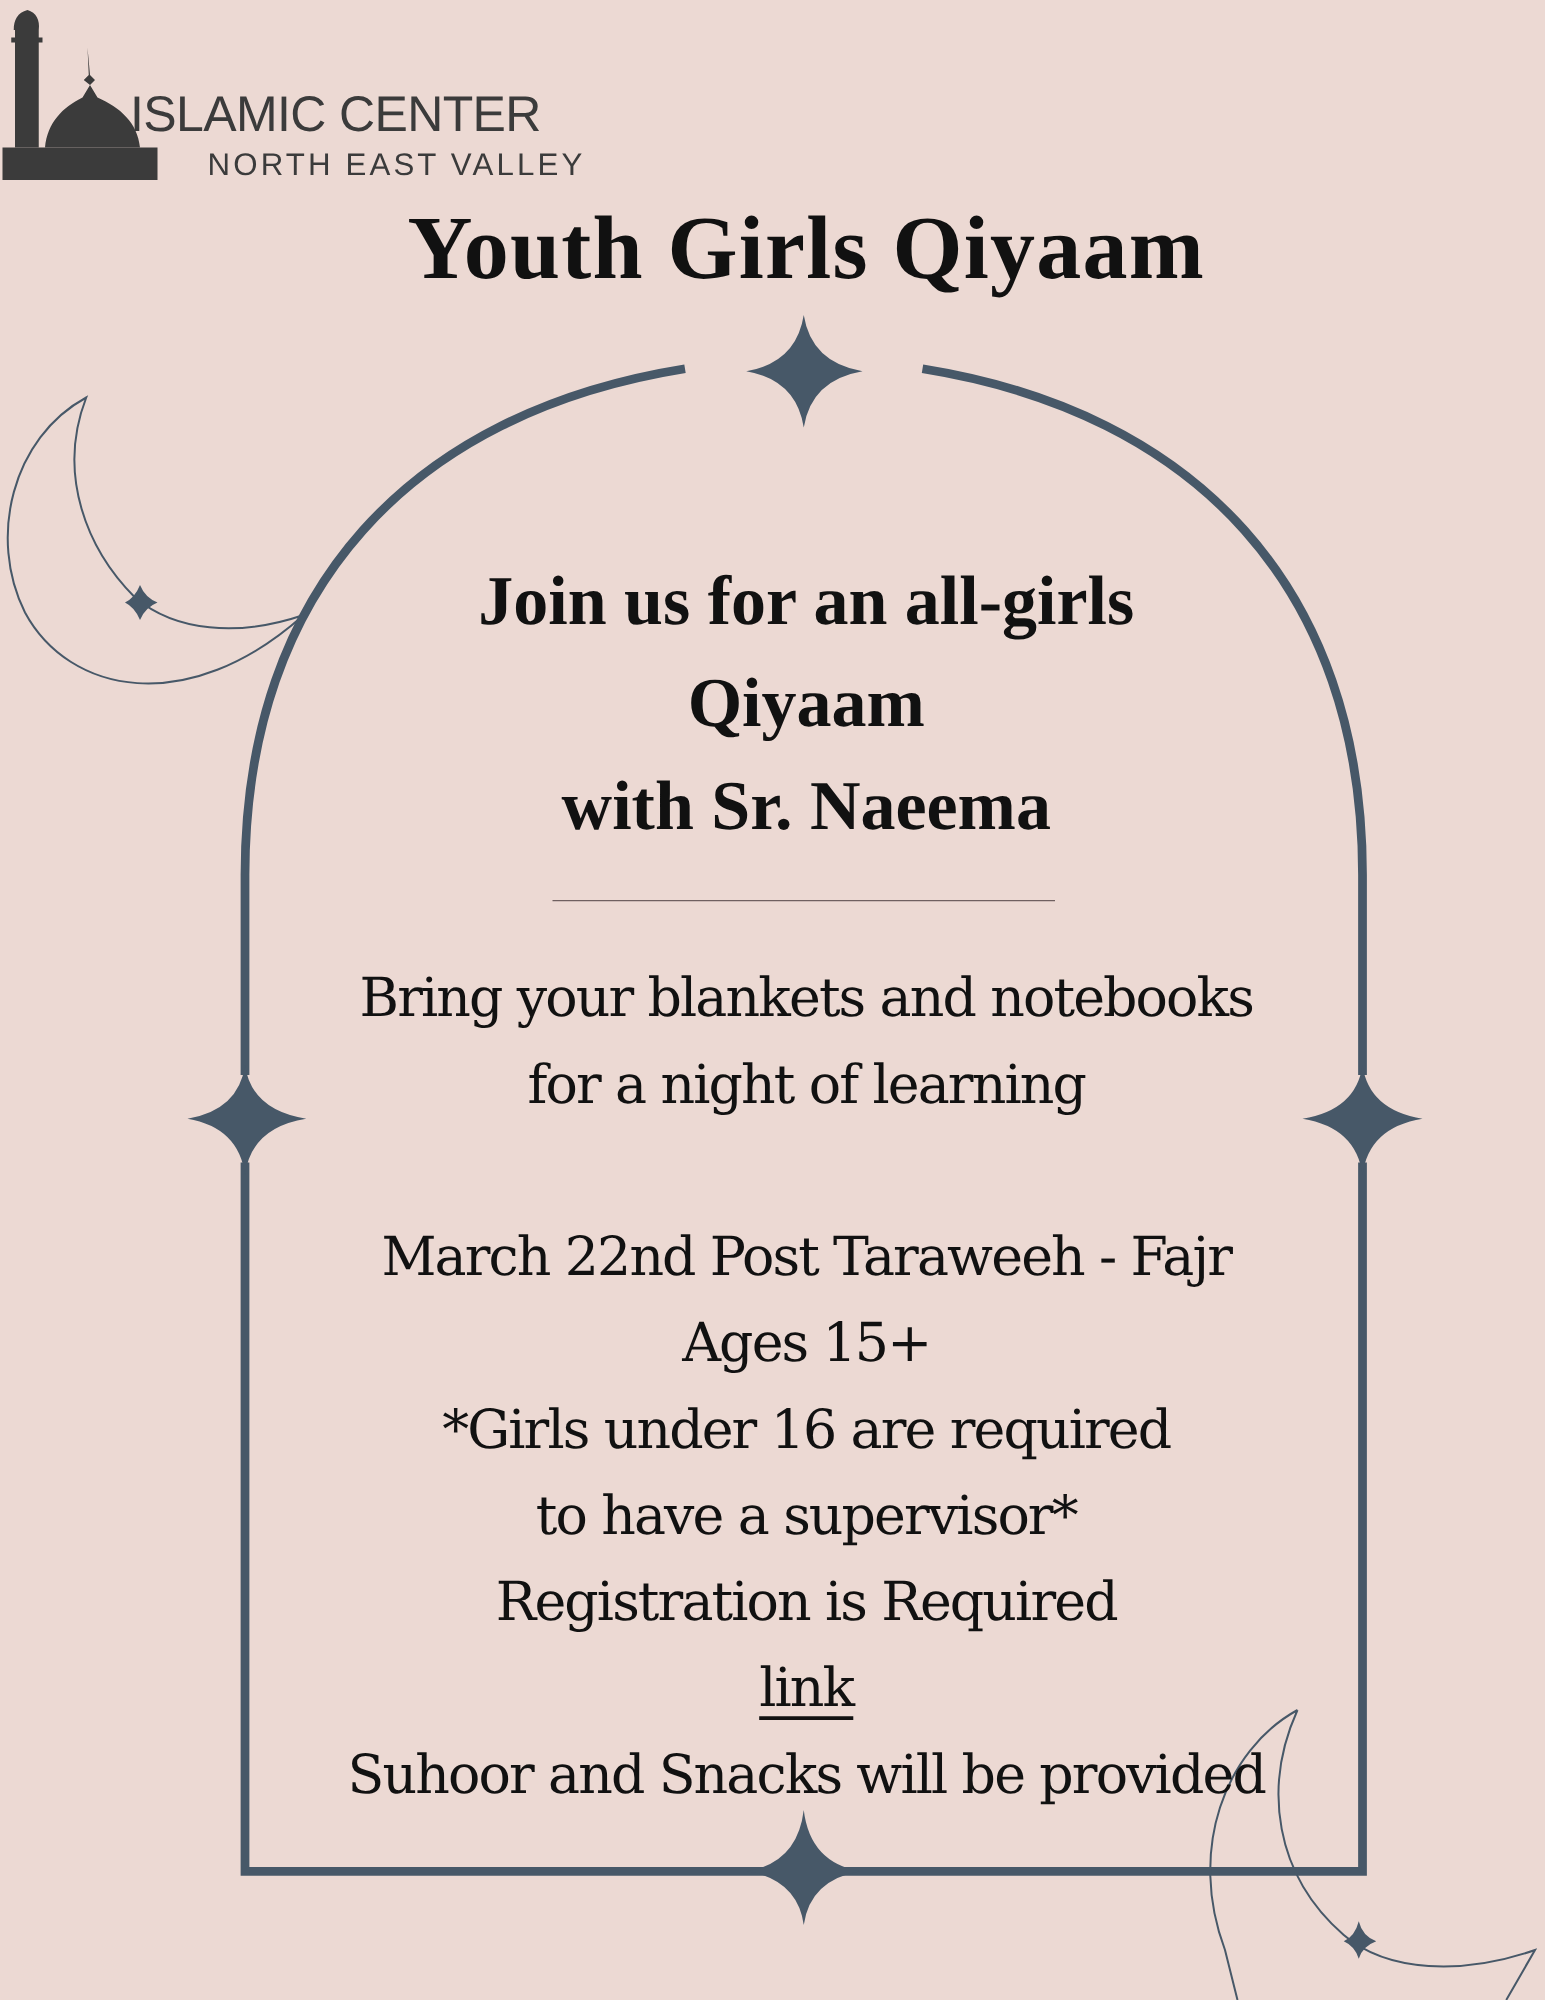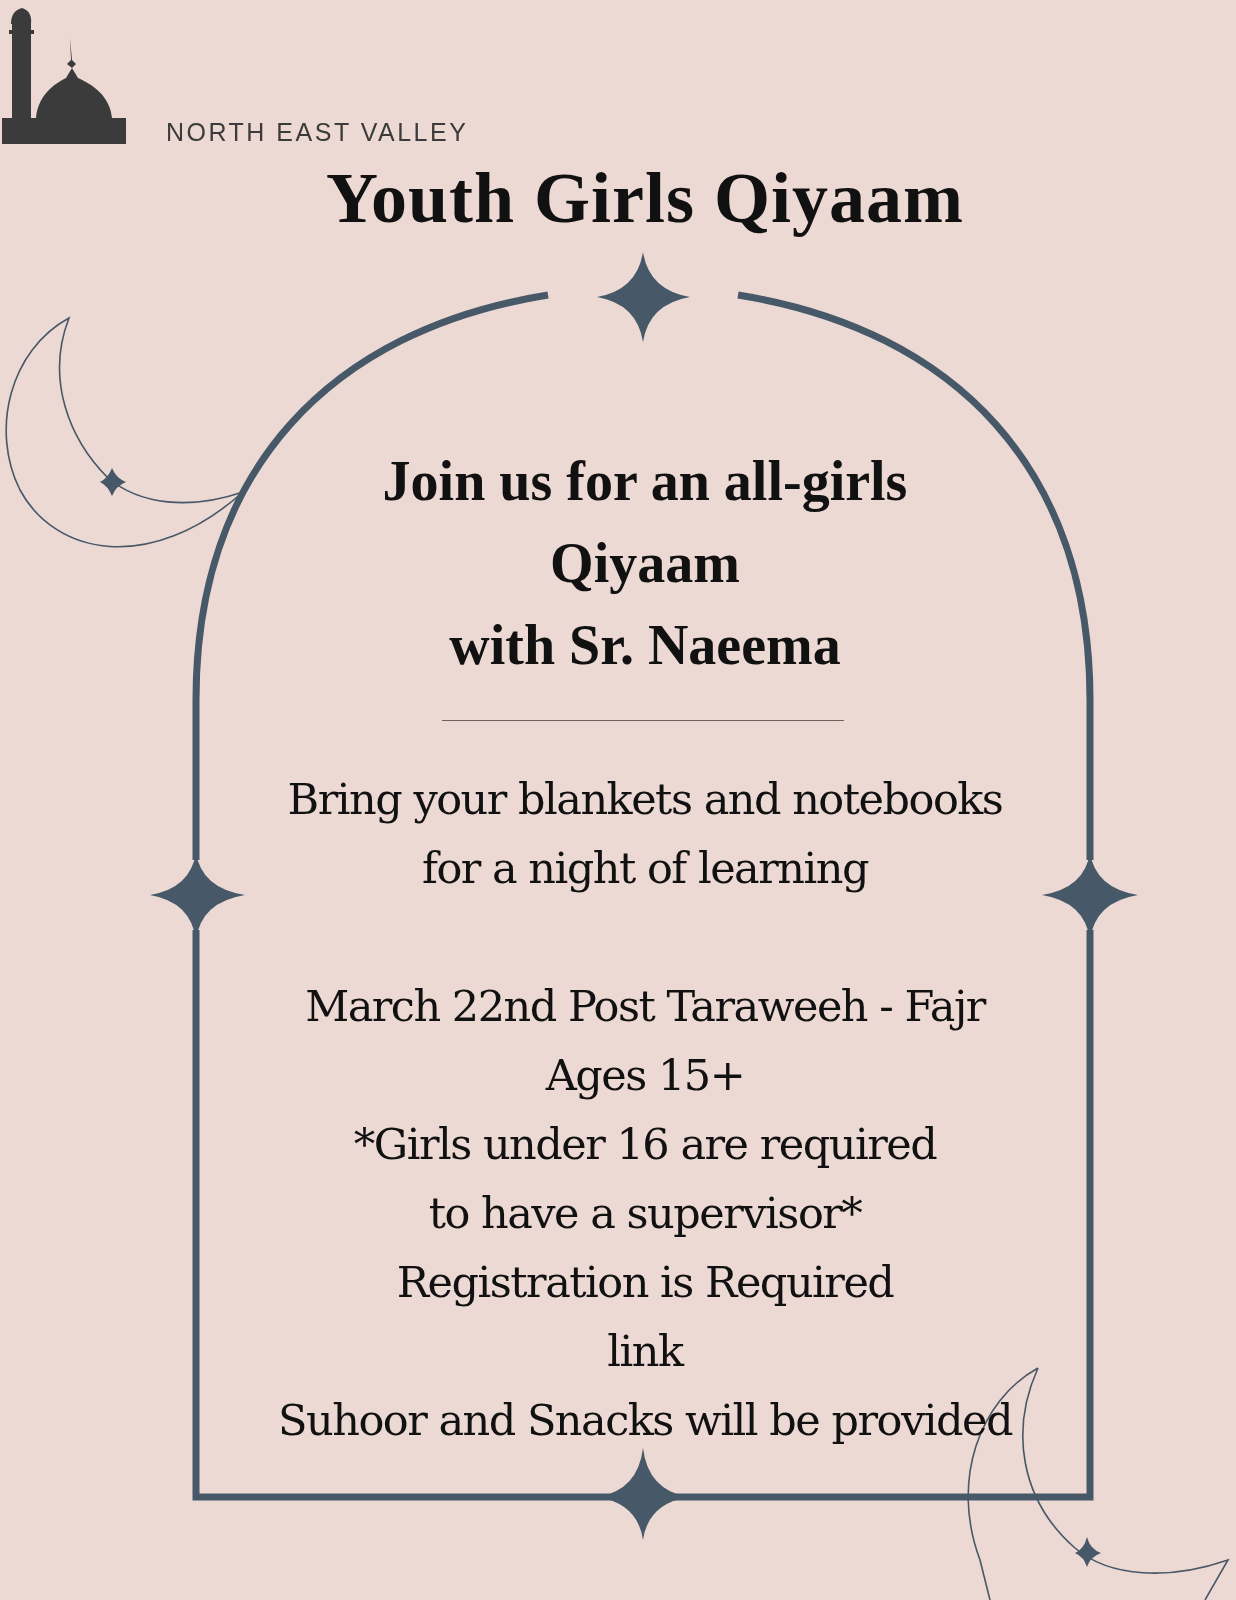--- a/index.html
+++ b/index.html
@@ -31,21 +31,21 @@
       top:440px;
       font-family:"Liberation Serif", serif; font-weight:bold; font-size:56px; line-height:82px;
     }
     .heading span, .body span { display:block; }
     .rule { position:absolute; left:442px; top:720px; width:402px; height:1px; background:#6f6060; }
     .body {
       font-family:"DejaVu Serif", serif; font-size:43px; line-height:69px; letter-spacing:-1.5px;
     }
     .b1 { top:765px; }
     .b2 { top:972px; }
-    .link { text-decoration-thickness:3px; text-underline-offset:8px; cursor:pointer;margin-top:12px; }
+    .link { text-decoration:underline; text-decoration-thickness:3px; text-underline-offset:8px; cursor:pointer;margin-top:12px; }
   </style>
 </head>
 <body>
 
 <svg class="deco" width="1236" height="1600" viewBox="0 0 1236 1600">
 
   <g fill="none" stroke="#475868" stroke-width="7">
     <path d="M196 860 L196 700 C196 470 330 330 548 295"></path>
     <path d="M738 295 C956 330 1090 470 1090 700 L1090 860"></path>
     <path d="M196 930 L196 1497 L623 1497"></path>
@@ -74,20 +74,21 @@
   <svg width="130" height="145" viewBox="0 0 130 145" style="position:absolute;left:0;top:0;">
     <g fill="#3b3b3b">
 
       <path d="M21 0 L22 8 C14 10 11 16 11 24 L12 24 L12 30 L9 30 L9 34 L12 34 L12 118 L31 118 L31 34 L34 34 L34 30 L31 30 L31 24 C32 16 29 10 22 8 Z"></path>
 
       <path d="M70 38 L71 60 L67 64 L72 68 L66 78 C50 86 38 98 36 118 L112 118 C110 98 96 86 78 78 L72 68 L76 64 L72 60 Z"></path>
 
       <rect x="2" y="118" width="124" height="26"></rect>
     </g>
   </svg>
+  <div class="logo-title">ISLAMIC CENTER</div>
   <div class="logo-sub">NORTH EAST VALLEY</div>
 </div>
 
 <div class="main-title">Youth Girls Qiyaam</div>
 
 <div class="block heading">
   <span>Join us for an all-girls</span>
   <span>Qiyaam</span>
   <span>with Sr. Naeema</span>
 </div>

